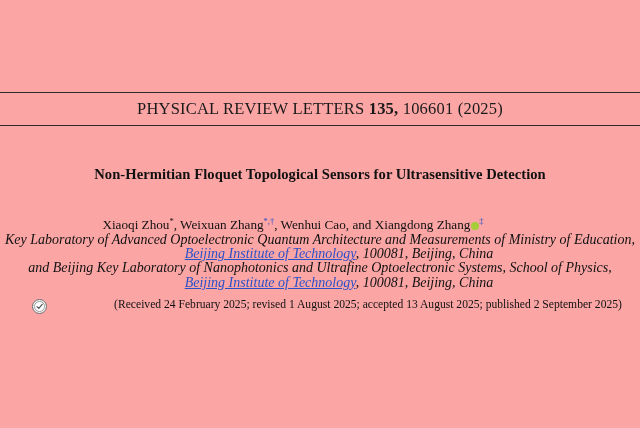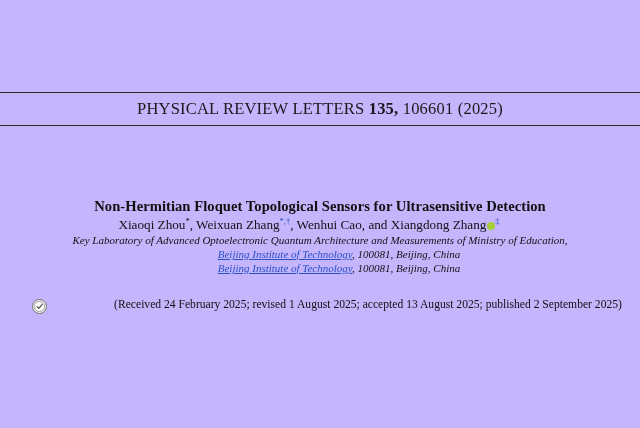--- a/index.html
+++ b/index.html
@@ -11,21 +11,21 @@
     height: 428px;
     background: #ffffff;
     font-family: "Liberation Serif", serif;
     color: #000000;
     overflow: hidden;
   }
   .page {
     position: relative;
     width: 640px;
     height: 428px;
-    background: #c4b5fd;
+    background: #fca5a5;
   }
 
   
   .journal-band {
     position: absolute;
     top: 92px;
     left: 0;
     width: 640px;
     border-top: 1.6px solid #2b2b2b;
     border-bottom: 1.6px solid #2b2b2b;
@@ -54,28 +54,27 @@
     width: 640px;
     text-align: center;
   }
   .title-line {
     font-family: "Liberation Serif", serif;
     font-weight: bold;
     font-size: 14.6px;
     line-height: 18px;
     color: #111111;
     letter-spacing: 0.05px;
-    margin-top: 32px;
   }
 
   
   .authors {
     position: absolute;
     top: 213px;
-    left: 16px;
+    left: 0;
     width: 586px;
     text-align: center;
     font-size: 13.2px;
     line-height: 16px;
     color: #111111;
   }
   .authors sup {
     font-size: 8.5px;
     vertical-align: super;
   }
@@ -96,21 +95,21 @@
   .affils {
     position: absolute;
     top: 233px;
     left: 0;
     width: 640px;
     text-align: center;
   }
   .affil {
     font-family: "Liberation Serif", serif;
     font-style: italic;
-    font-size: 11px;
+    font-size: 14px;
     line-height: 14.2px;
     color: #111111;
   }
   .affil .lnk {
     color: #2a50c8;
     text-decoration: underline;
     text-decoration-color: #2a50c8;
     margin-left: 38px;
   }
 
@@ -165,20 +164,21 @@
     <div class="title-line">Non-Hermitian Floquet Topological Sensors for Ultrasensitive Detection</div>
   </div>
 
   <div class="authors">
     <span>Xiaoqi Zhou</span><sup>*</sup><span>, </span><span>Weixuan Zhang</span><sup class="lnk">*,†</sup><span>, </span><span>Wenhui Cao</span><span>, and </span><span>Xiangdong Zhang</span><span class="orcid"></span><sup class="lnk">‡</sup>
   </div>
 
   <div class="affils">
     <div class="affil"><span>Key Laboratory of Advanced Optoelectronic Quantum Architecture and Measurements of Ministry of Education,</span></div>
     <div class="affil"><span class="lnk">Beijing Institute of Technology</span><span>, 100081, Beijing, China</span></div>
+    <div class="affil"><span>and Beijing Key Laboratory of Nanophotonics and Ultrafine Optoelectronic Systems, School of Physics,</span></div>
     <div class="affil"><span class="lnk">Beijing Institute of Technology</span><span>, 100081, Beijing, China</span></div>
   </div>
 
   <div class="check-badge">
     <svg width="11" height="11" viewBox="0 0 11 11" aria-hidden="true">
       <circle cx="5.5" cy="5.5" r="5" fill="#ffffff" stroke="#8a8a8a" stroke-width="0.8"></circle>
       <path d="M3 5.6 L4.8 7.4 L8.2 3.4" fill="none" stroke="#4a4a4a" stroke-width="1.1" stroke-linecap="round" stroke-linejoin="round"></path>
     </svg>
   </div>
 

